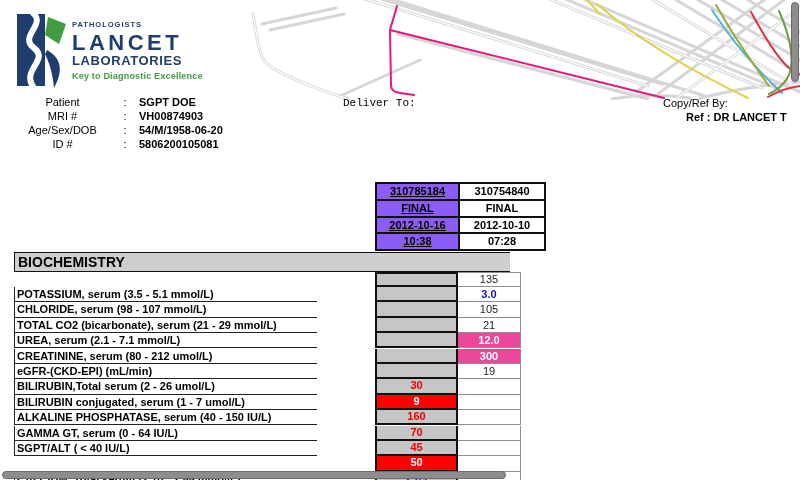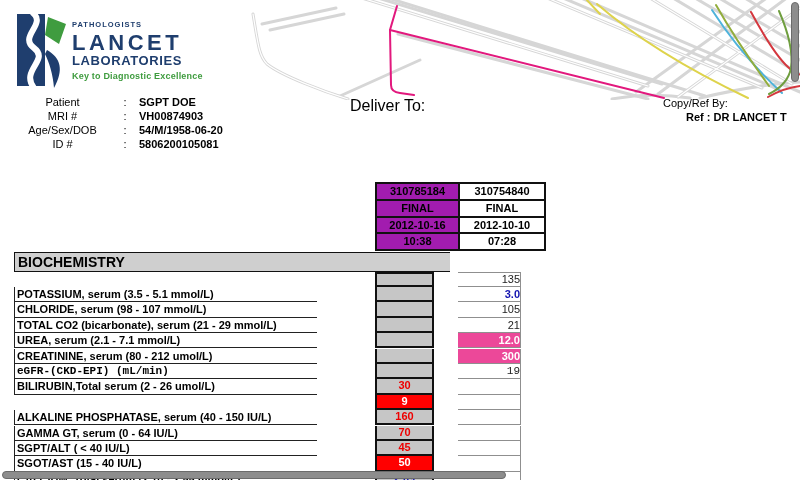--- a/index.html
+++ b/index.html
@@ -22,62 +22,62 @@
   .lg-name  { font-size:22px; font-weight:bold; letter-spacing:3.5px; color:#1f3e6e; margin-top:4px; line-height:20px;}
   .lg-sub   { font-size:13px; font-weight:bold; letter-spacing:0.6px; color:#1f3e6e; margin-top:1px; line-height:13px;}
   .lg-tag   { font-size:9px; font-weight:bold; color:#3f9c3f; margin-top:4px; letter-spacing:0.2px;}
 
   
   .patient-block { position:absolute; left:14px; top:96px; font-size:11px; }
   .p-row { display:flex; height:13.9px; line-height:13.5px;text-align:center; }
   .p-label { width:97px; }
   .p-colon { width:28px; }
   .p-value { font-weight:bold; }
-  .deliver-to { position:absolute; left:350px; top:97px; font-size:16px; }
+  .deliver-to { position:absolute; left:343px; top:97px; font-size:11px;font-family:Liberation Mono, monospace; }
   .copy-ref   { position:absolute; left:663px; top:97px; font-size:11px; }
   .ref-by     { position:absolute; left:686px; top:111px; font-size:11px; font-weight:bold; white-space:nowrap; }
 
   
   .res-header {
     position:absolute; left:375px; top:182px;
     display:grid; grid-template-columns:83px 86px; grid-auto-rows:16.8px;
     border:1px solid #111;
   }
   .res-header .hcell {
     border:1px solid #111;
     font-size:11px; font-weight:bold; text-align:center; line-height:14.5px;
     background:#fff;
   }
-  .res-header .hg { background:#a21caf; }
+  .res-header .hg { background:#8b5cf6;text-decoration:underline; }
 
   
   .res-body { position:absolute; left:0; top:252px; width:800px; height:234px; }
   .section-band {
-    position:absolute; left:14px; top:0; width:436px; height:19.5px;
+    position:absolute; left:14px; top:0; width:496px; height:19.5px;
     background:#cfcfcf;
     border-top:1px solid #111; border-bottom:1px solid #111; border-left:1px solid #111;
     font-size:14px; font-weight:bold; line-height:18px; padding-left:3px;
   }
   .rrow { position:absolute; left:14px; width:530px; height:15.4px; }
   .rname {
     position:absolute; left:0; top:0; width:303px; height:100%;
     border-left:1px solid #222; border-bottom:1px solid #222;
     font-size:11px; font-weight:bold; line-height:14.5px; padding-left:2px;
     white-space:nowrap; overflow:hidden;
   }
   .rv1 {
-    position:absolute; left:361px; top:0; width:59px; height:100%;
+    position:absolute; left:361px; top:0; width:83px; height:100%;
     border:2px solid #111; border-top:none;
     font-size:11px; text-align:center; line-height:13px;
   }
   .rv1.first { border-top:2px solid #111; line-height:11px; }
   .rv2 {
     position:absolute; left:444px; top:0; width:63px; height:100%;
     border-right:1px solid #8f8f8f; border-bottom:1px solid #8f8f8f;
-    font-size:11px; text-align:right; line-height:14px;
+    font-size:11px; text-align:center; line-height:14px;
   }
   .rv2.first { border-top:1px solid #8f8f8f; line-height:13px; }
 
   .v1-gray     { background:#c6c6c6; }
   .v1-high     { background:#c6c6c6; color:#ee0000; font-weight:bold; }
   .v1-critical { background:#ff0000; color:#ffffff; font-weight:bold; }
   .v1-low      { background:#c6c6c6; color:#1515b0; font-weight:bold; }
   .v2-normal   { color:#222; }
   .v2-low      { color:#1515b0; font-weight:bold; }
   .v2-critical { background:#ec4899; color:#ffffff; font-weight:bold; }
@@ -227,33 +227,34 @@
     <div class="rv1 v1-gray"></div>
     <div class="rv2 v2-critical">12.0</div>
   </div>
 
   <div class="rrow" style="top: 96.5px;">
     <div class="rname">CREATININE, serum (80 - 212 umol/L)</div>
     <div class="rv1 v1-gray"></div>
     <div class="rv2 v2-critical">300</div>
   </div>
 
-  <div class="rrow" style="top: 111.9px; font-family: Liberation Mono, monospace;">
+  <div class="rrow" style="top: 111.9px;">
     <div class="rname">eGFR-(CKD-EPI) (mL/min)</div>
     <div class="rv1 v1-gray"></div>
     <div class="rv2 v2-normal">19</div>
   </div>
 
   <div class="rrow" style="top: 127.3px;">
     <div class="rname">BILIRUBIN,Total serum (2 - 26 umol/L)</div>
     <div class="rv1 v1-high">30</div>
     <div class="rv2 v2-empty"></div>
   </div>
 
   <div class="rrow" style="top: 142.7px;">
+    <div class="rname">BILIRUBIN conjugated, serum (1 - 7 umol/L)</div>
     <div class="rv1 v1-critical">9</div>
     <div class="rv2 v2-empty"></div>
   </div>
 
   <div class="rrow" style="top: 158.1px;">
     <div class="rname">ALKALINE PHOSPHATASE, serum (40 - 150 IU/L)</div>
     <div class="rv1 v1-high">160</div>
     <div class="rv2 v2-empty"></div>
   </div>
 
@@ -263,21 +264,20 @@
     <div class="rv2 v2-empty"></div>
   </div>
 
   <div class="rrow" style="top: 188.9px;">
     <div class="rname">SGPT/ALT ( &lt; 40 IU/L)</div>
     <div class="rv1 v1-high">45</div>
     <div class="rv2 v2-empty"></div>
   </div>
 
   <div class="rrow" style="top: 204.3px;">
-    <div class="rname">SGOT/AST (15 - 40 IU/L)</div>
     <div class="rv1 v1-critical">50</div>
     <div class="rv2 v2-empty"></div>
   </div>
 
   <div class="rrow" style="top: 219.7px;">
     <div class="rname">CALCIUM, Total serum (2.10 - 2.55 mmol/L)</div>
     <div class="rv1 v1-low">2.09</div>
     <div class="rv2 v2-empty"></div>
   </div>
 </div>

